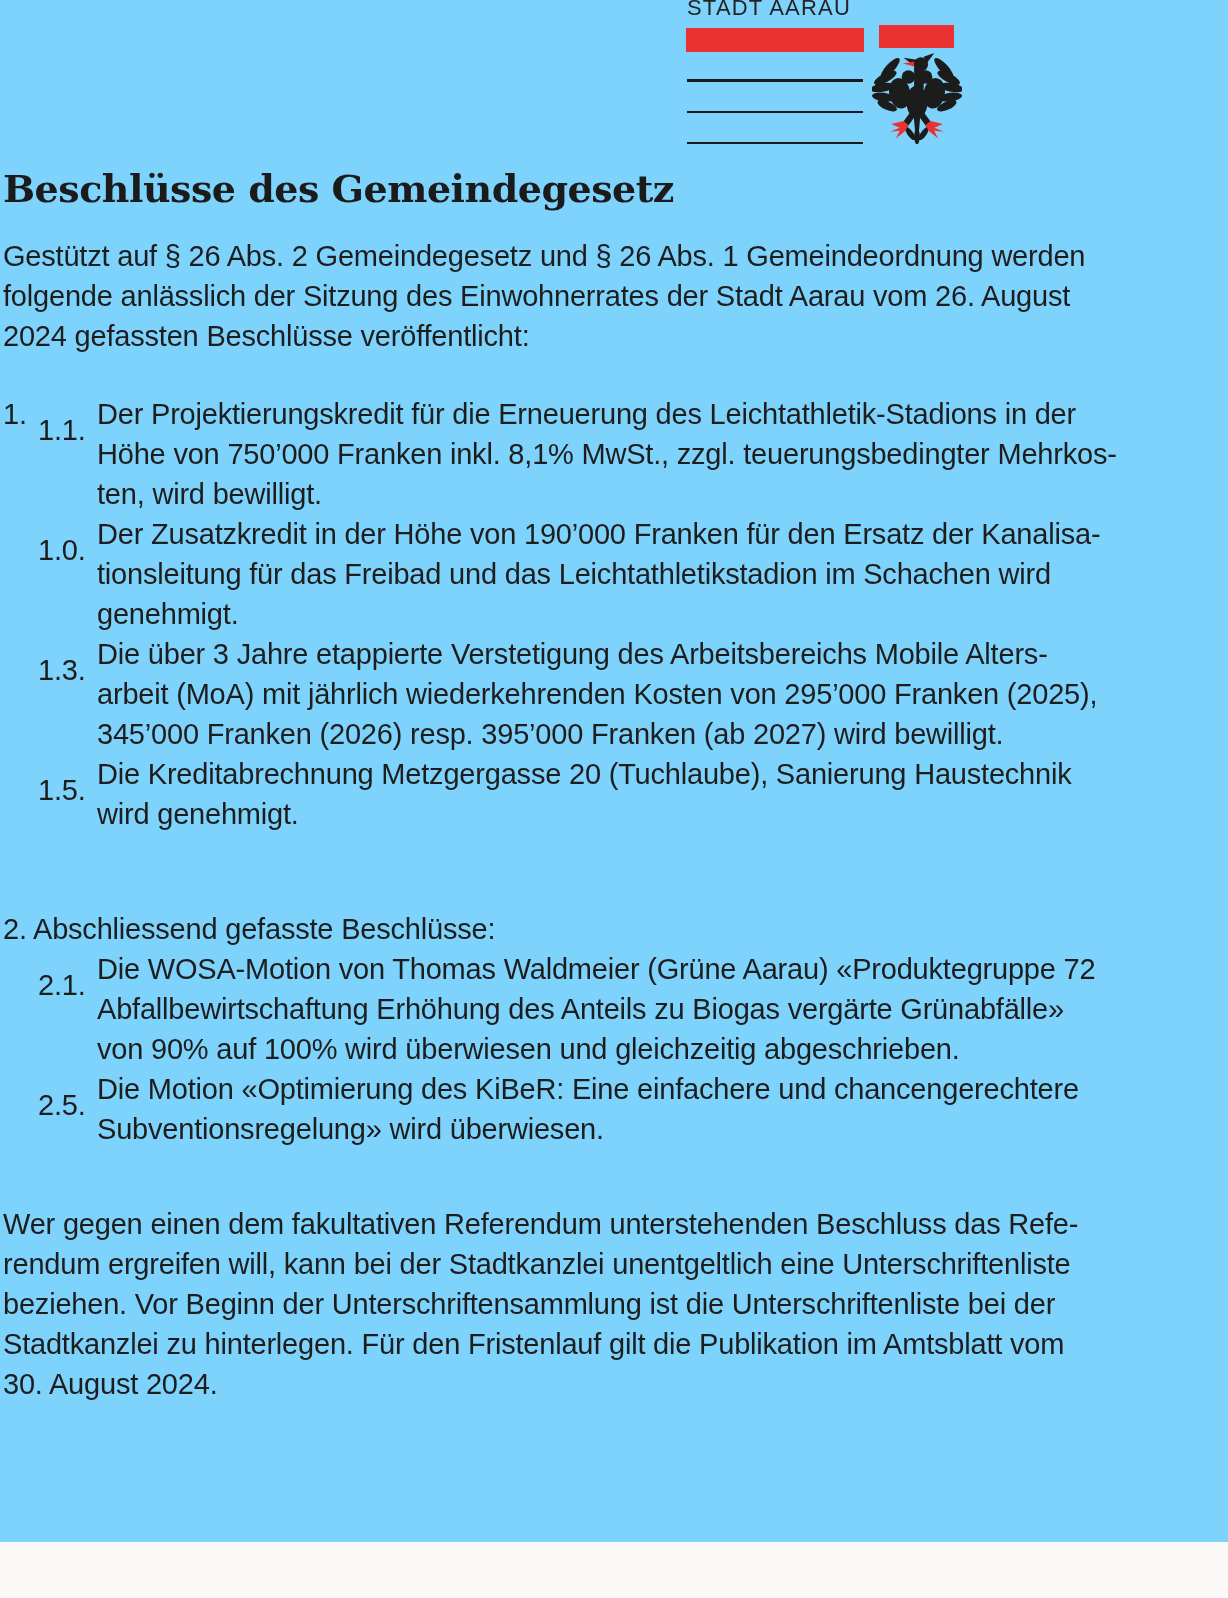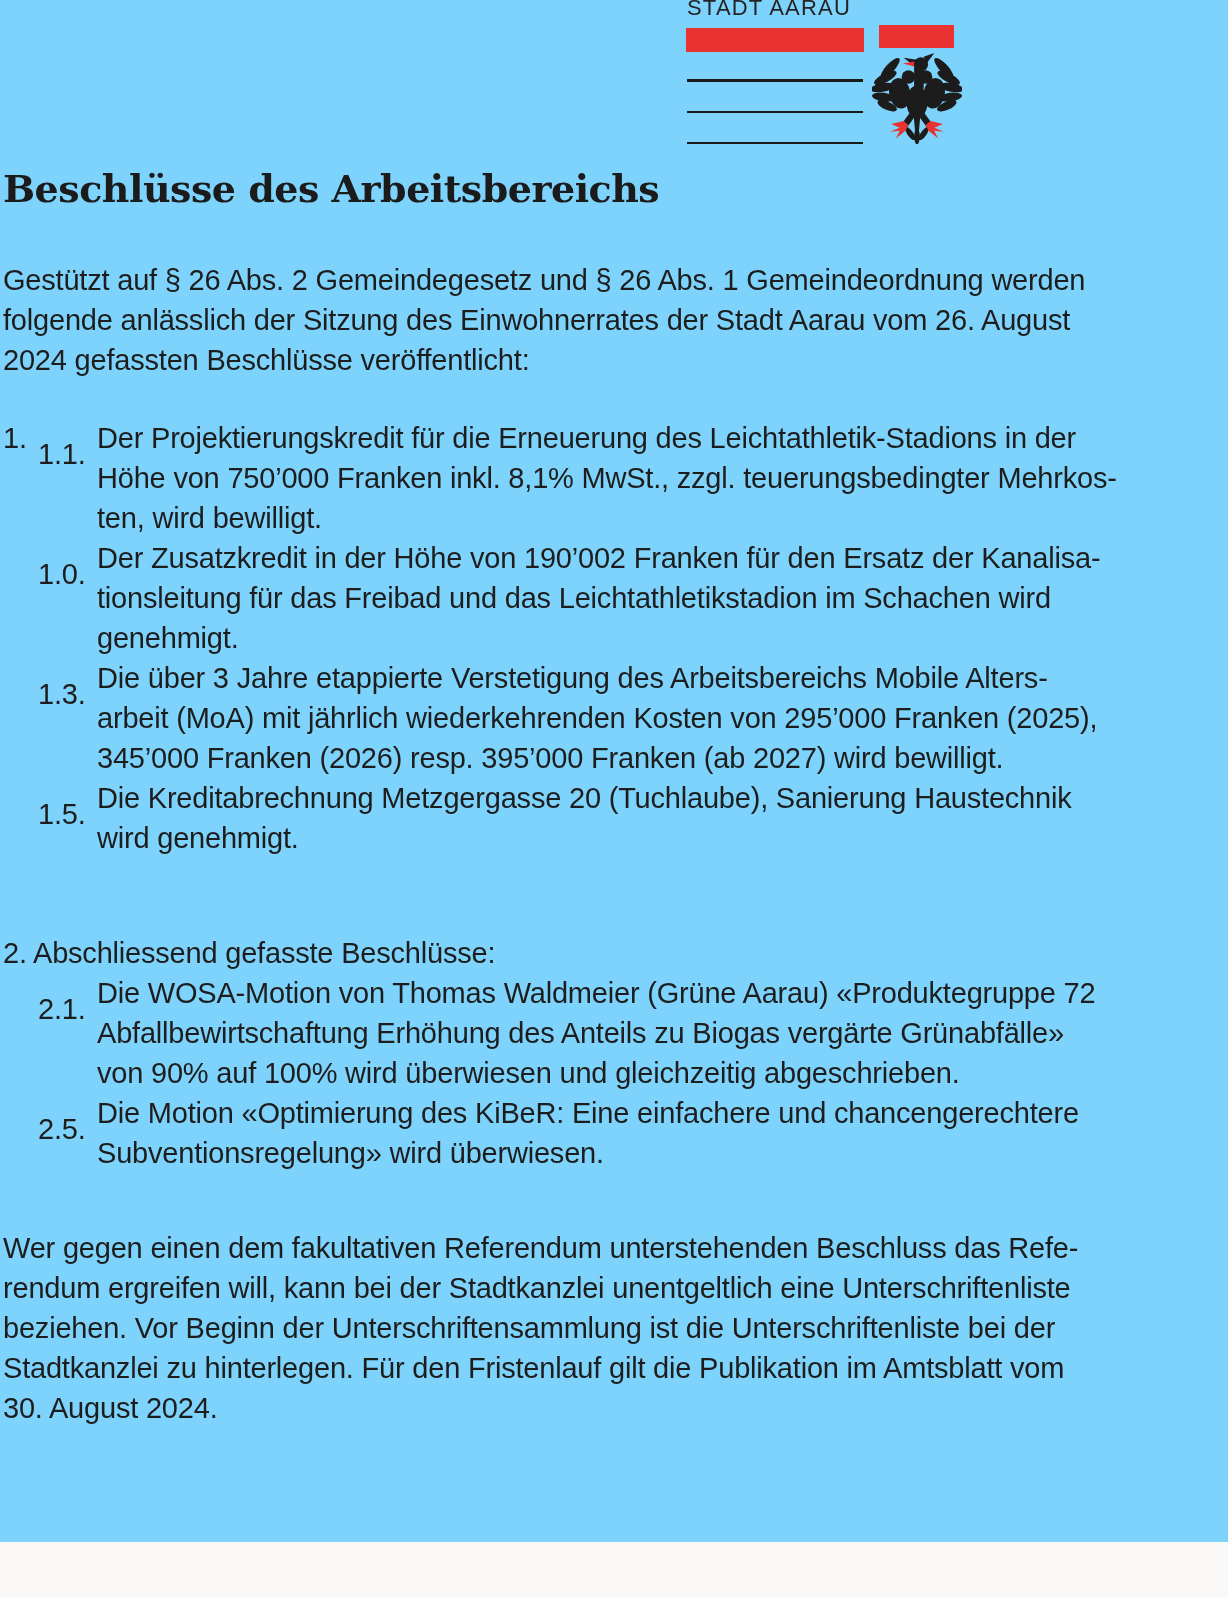--- a/index.html
+++ b/index.html
@@ -46,21 +46,21 @@
   }
 
   
   .para,.ttext,.stext,.tnum,.snum{
     font-size:29px;
     line-height:40px;
     letter-spacing:-0.2px;
     color:#1d1d1d;
   }
   .para,.ttext,.stext{white-space:pre;}
-  .intro{margin:48px 0 0 3px;}
+  .intro{margin:24px 0 0 3px;}
   .list{margin:38px 0 0 3px;}
   .titem{position:relative;padding-left:30px;}
   .titem .tnum{position:absolute;left:0;top:0;}
   .titem-2{margin-top:75px;}
   .sitem{position:relative;padding-left:64px;}
   .sitem .snum{position:absolute;left:5px;top:16px;}
   .closing{margin:55px 0 0 3px;}
 </style>
 </head>
 <body>
@@ -117,40 +117,40 @@
           <polygon points="42,10 30,12 42,15"></polygon>
 
           <polygon points="31,72 18,75 27,79 17,83 27,82 23,90 33,82 36,76"></polygon>
 
           <polygon points="59,72 72,75 63,79 73,83 63,82 67,90 57,82 54,76"></polygon>
         </g>
       </svg>
     </div>
   </header>
 
-  <h1 class="doc-title">Beschlüsse des Arbeitsbereichs</h1>
+  <h1 class="doc-title">Beschlüsse des Gemeindegesetz</h1>
 
   <p class="para intro">Gestützt auf § 26 Abs. 2 Gemeindegesetz und § 26 Abs. 1 Gemeindeordnung werden
 folgende anlässlich der Sitzung des Einwohnerrates der Stadt Aarau vom 26. August
 2024 gefassten Beschlüsse veröffentlicht:</p>
 
   <div class="list">
 
     <div class="titem">
       <span class="tnum">1.</span>
       <div class="sublist">
         <div class="sitem">
           <span class="snum">1.1.</span>
           <div class="stext">Der Projektierungskredit für die Erneuerung des Leichtathletik-Stadions in der
 Höhe von 750’000 Franken inkl. 8,1% MwSt., zzgl. teuerungsbedingter Mehrkos-
 ten, wird bewilligt.</div>
         </div>
         <div class="sitem">
           <span class="snum">1.0.</span>
-          <div class="stext">Der Zusatzkredit in der Höhe von 190’002 Franken für den Ersatz der Kanalisa-
+          <div class="stext">Der Zusatzkredit in der Höhe von 190’000 Franken für den Ersatz der Kanalisa-
 tionsleitung für das Freibad und das Leichtathletikstadion im Schachen wird
 genehmigt.</div>
         </div>
         <div class="sitem">
           <span class="snum">1.3.</span>
           <div class="stext">Die über 3 Jahre etappierte Verstetigung des Arbeitsbereichs Mobile Alters-
 arbeit (MoA) mit jährlich wiederkehrenden Kosten von 295’000 Franken (2025),
 345’000 Franken (2026) resp. 395’000 Franken (ab 2027) wird bewilligt.</div>
         </div>
         <div class="sitem">

